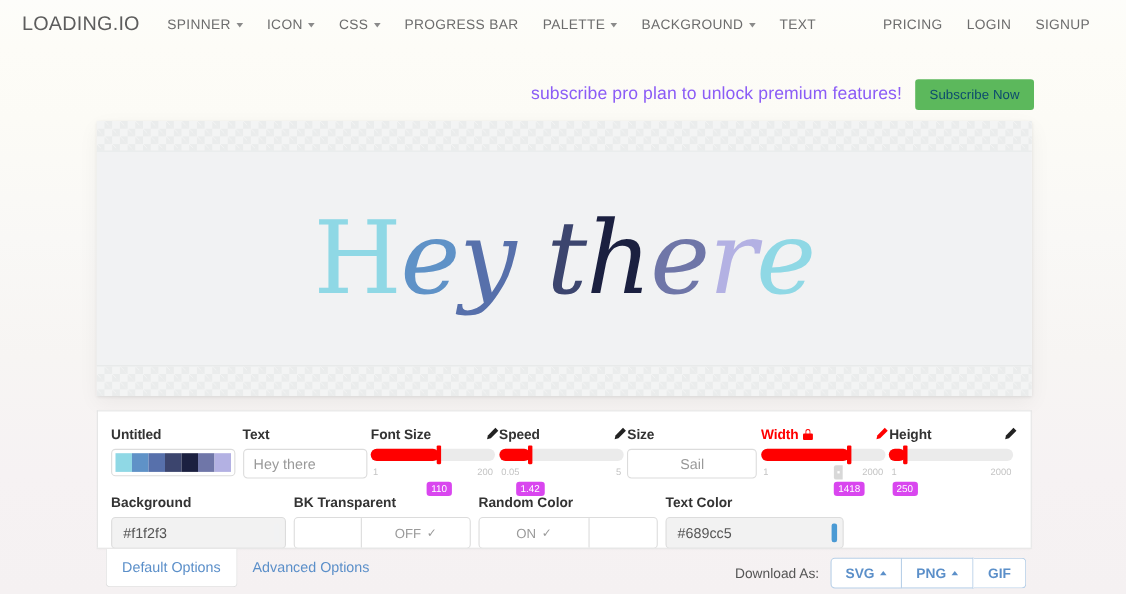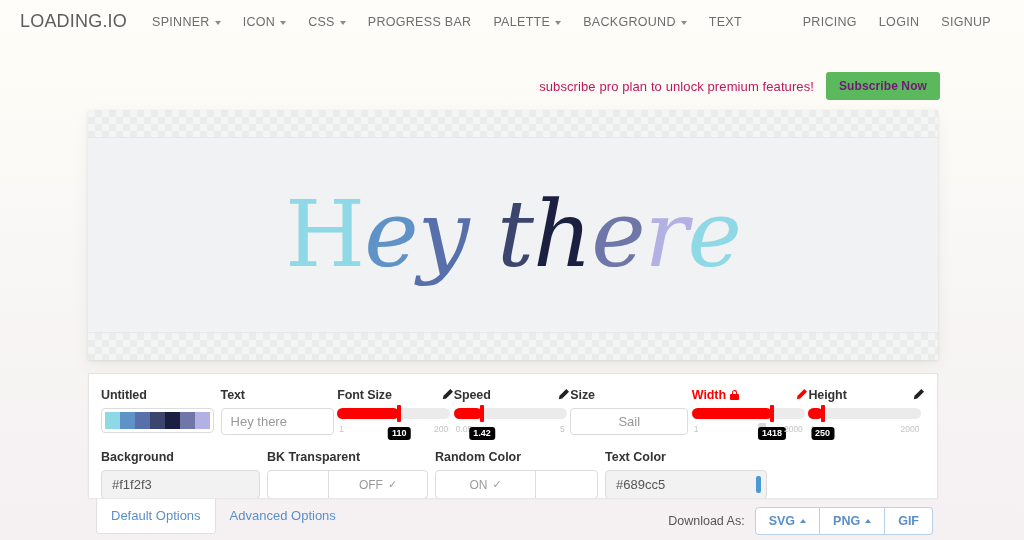--- a/index.html
+++ b/index.html
@@ -55,29 +55,29 @@
 
   
   .promo {
     display: flex; align-items: center; justify-content: flex-end;
     gap: 12px;
     padding-right: 84px;
     margin-top: 28px;
     height: 30px;
   }
   .promo-text {
-    font-size: 13px;
-    color: #be185d;
+    font-size: 16px;
+    color: #8b5cf6;
     letter-spacing: .1px;
   }
   .promo-btn {
     background: #5cb85c;
-    color: #701a75;
+    color: #0c4a6e;
     font-size: 12px;
-    font-weight: 700;
+    font-weight: 400;
     border: none;
     border-radius: 3px;
     padding: 7px 13px;
     cursor: pointer;
     letter-spacing: .1px;
   }
 
   
   .canvas-wrap {
     position: absolute;
@@ -192,25 +192,25 @@
   .scale {
     position: relative;
     height: 14px;
     margin-top: 3px;
     font-size: 8.5px;
     color: #c4c4c4;
   }
   .scale .mn { position: absolute; left: 2px; top: 2px; }
   .scale .mx { position: absolute; right: 2px; top: 2px; }
   .bubble {
-    position: absolute; top: 5px;
-    background: #000000;
+    position: absolute; top: 16px;
+    background: #d946ef;
     color: #fff;
     font-size: 9px;
-    font-weight: 700;
+    font-weight: 400;
     border-radius: 3px;
     padding: 2px 4px 2px;
     line-height: 9px;
     transform: translateX(-50%);
     white-space: nowrap;
   }
   .lockmini {
     position: absolute; top: 1px;
     transform: translateX(-50%);
     background: #d8d8d8;

